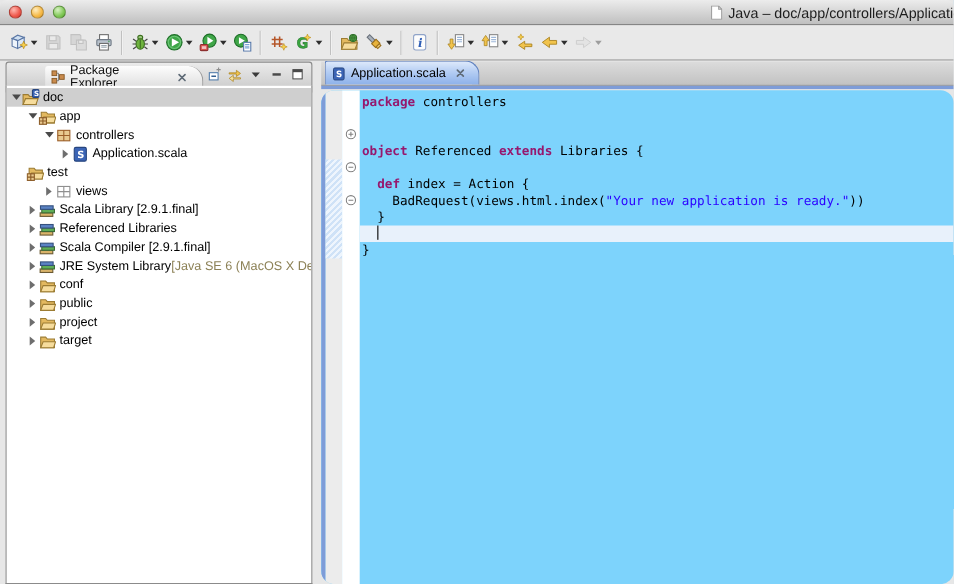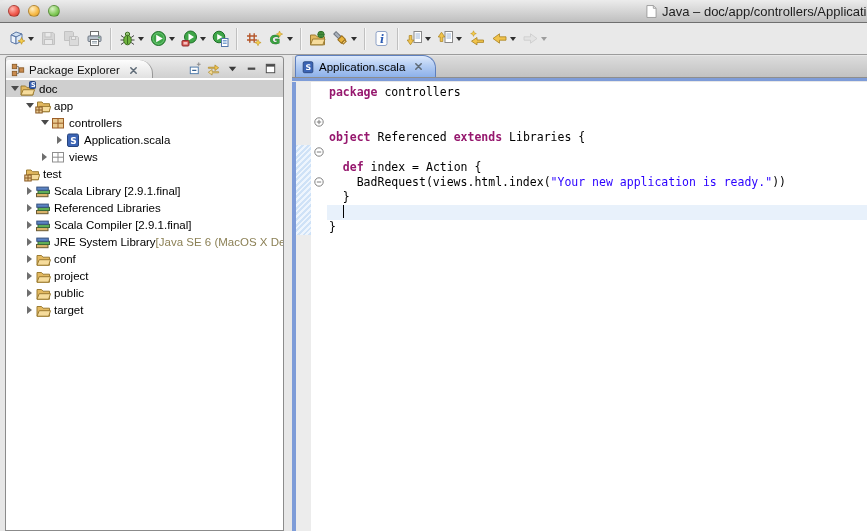--- a/index.html
+++ b/index.html
@@ -24,21 +24,21 @@
   .tb-btn{height:26px;display:flex;align-items:center;padding:0 3px;flex:none;}
   .tb-btn .icon{width:17px;height:17px;display:inline-block;}
   .tb-btn .icon svg{width:17px;height:17px;display:block;}
   .dd{width:0;height:0;border-left:3.5px solid transparent;border-right:3.5px solid transparent;
     border-top:4px solid #2e2e2e;margin-left:2px;}
   .tb-btn.disabled{opacity:.4;filter:grayscale(1);}
 
   
   #pkgview{position:absolute;left:5px;top:56px;width:279px;bottom:0;}
   .view-header{position:relative;height:28px;background:linear-gradient(#ebebeb,#c9c9c9);
-    border:1px solid #8b8b8b;box-sizing:border-box;display:flex;align-items:center;border-radius:3px 3px 0 0;}
+    border:1px solid #8b8b8b;box-sizing:border-box;display:flex;align-items:center;border-radius:3px 3px 0 0;padding-left:35px;}
   .view-tab{height:21px;display:flex;align-items:center;gap:4px;padding:0 9px 0 5px;
     background:linear-gradient(#fdfdfd,#dcdcdc);border-right:1px solid #979797;
     border-radius:3px 14px 0 0;font-size:11.5px;color:#111;}
   .view-tab svg{width:14px;height:14px;}
   .vh-spacer{flex:1;}
   .vt-btn{width:19px;height:18px;display:flex;align-items:center;justify-content:center;flex:none;}
   .vt-btn svg{width:15px;height:15px;}
   .closex svg{width:9px;height:9px;}
   .view-body{position:absolute;top:22px;left:0;right:0;bottom:0;background:#fff;
     border:1px solid #8b8b8b;border-top:none;box-sizing:border-box;overflow:hidden;}
@@ -55,21 +55,21 @@
 
   
   #editor{position:absolute;left:292px;top:56px;right:0;bottom:0;}
   .etabbar{height:22px;background:linear-gradient(#dcdcdc,#c2c2c2);border-bottom:1px solid #8e8e8e;
     display:flex;align-items:flex-end;padding-left:3px;box-sizing:border-box;}
   .etab{height:21px;display:flex;align-items:center;gap:4px;padding:0 7px 0 5px;
     background:linear-gradient(#dde9fb 0%,#b4cdf3 45%,#8db1ea 100%);
     border:1px solid #5d7fbe;border-bottom:none;border-radius:3px 13px 0 0;font-size:11.5px;color:#000;}
   .etab svg.fico{width:14px;height:14px;}
   .active-border{height:3px;background:#7e9cd8;}
-  .econtent{position:absolute;top:26px;left:0;right:0;bottom:0;background:#ffffff;overflow:hidden;}
+  .econtent{position:absolute;top:26px;left:0;right:0;bottom:0;background:#7dd3fc;overflow:hidden;border-radius:12px;}
   .left-accent{position:absolute;left:0;top:0;bottom:0;width:4px;background:#7e9cd8;}
   .ruler{position:absolute;left:4px;top:0;bottom:0;width:15px;background:#ececec;}
   .hatch{position:absolute;left:4px;width:15px;
     background:repeating-linear-gradient(135deg,#cfe2f7 0 2px,#eef5fd 2px 4px);}
   .foldcol{position:absolute;left:19px;top:0;bottom:0;width:16px;background:#fff;}
   .foldicon{position:absolute;left:3px;width:10px;height:10px;}
   .foldicon svg{width:10px;height:10px;display:block;}
   #codearea{position:absolute;left:35px;top:0;right:0;bottom:0;padding-top:3px;
     font-family:"DejaVu Sans Mono",monospace;font-size:11.5px;line-height:15px;}
   .cl{height:15px;white-space:pre;padding-left:2px;color:#000;}
@@ -415,49 +415,49 @@
             </span>
             <span class="ticon">
               <svg viewBox="0 0 16 16">
                 <rect x="2.5" y="2" width="11" height="12.5" rx="1.5" fill="#3b64b5" stroke="#27457e"></rect>
                 <text x="5.2" y="11.8" font-size="9" font-weight="bold" fill="#fff" font-family="DejaVu Sans,sans-serif">S</text>
               </svg>
             </span>
             <span>Application.scala</span>
           </div>
           <div class="trow">
-            <span style="width: 33px; flex: 0 0 auto;"></span>
-            <span class="expander">
-              <span class="tri-r"></span>
-            </span>
-            <span class="ticon">
-              <svg viewBox="0 0 16 16">
-                <rect x="2.5" y="3.5" width="11" height="9.5" fill="#fff" stroke="#8f8f8f"></rect>
-                <line x1="8" y1="3.5" x2="8" y2="13" stroke="#8f8f8f"></line>
-                <line x1="2.5" y1="8.2" x2="13.5" y2="8.2" stroke="#8f8f8f"></line>
-              </svg>
-            </span>
-            <span>views</span>
-          </div>
-          <div class="trow">
             <span style="width: 18px; flex: 0 0 auto;"></span>
             <span class="ticon">
               <svg viewBox="0 0 16 16">
                 <path d="M2.5 4 h4.5 l1.5 1.7 h6 v8 h-12 Z" fill="#e3b960" stroke="#9c7c33"></path>
                 <path d="M2.5 13.7 L4.7 8.4 h11 L14.2 13.7 Z" fill="#f6dc9c" stroke="#9c7c33"></path>
                 <g stroke="#8a5a25" stroke-width="1">
                   <rect x="0.8" y="9" width="6.4" height="6" fill="#e8c98f"></rect>
                   <line x1="4" y1="9" x2="4" y2="15"></line>
                   <line x1="0.8" y1="12" x2="7.2" y2="12"></line>
                 </g>
               </svg>
             </span>
             <span>test</span>
           </div>
           <div class="trow">
+            <span style="width: 33px; flex: 0 0 auto;"></span>
+            <span class="expander">
+              <span class="tri-r"></span>
+            </span>
+            <span class="ticon">
+              <svg viewBox="0 0 16 16">
+                <rect x="2.5" y="3.5" width="11" height="9.5" fill="#fff" stroke="#8f8f8f"></rect>
+                <line x1="8" y1="3.5" x2="8" y2="13" stroke="#8f8f8f"></line>
+                <line x1="2.5" y1="8.2" x2="13.5" y2="8.2" stroke="#8f8f8f"></line>
+              </svg>
+            </span>
+            <span>views</span>
+          </div>
+          <div class="trow">
             <span style="width: 18px; flex: 0 0 auto;"></span>
             <span class="expander">
               <span class="tri-r"></span>
             </span>
             <span class="ticon">
               <svg viewBox="0 0 16 16">
                 <rect x="1.5" y="10.5" width="11.5" height="3.2" fill="#d9b36a" stroke="#6b5a33"></rect>
                 <rect x="3" y="7.3" width="11.5" height="3.2" fill="#5fae57" stroke="#3c6b36"></rect>
                 <rect x="1.8" y="4.1" width="11.5" height="3.2" fill="#5b83c4" stroke="#35517e"></rect>
               </svg>
@@ -524,34 +524,34 @@
             <span style="width: 18px; flex: 0 0 auto;"></span>
             <span class="expander">
               <span class="tri-r"></span>
             </span>
             <span class="ticon">
               <svg viewBox="0 0 16 16">
                 <path d="M2 4.5 h4.5 l1.5 1.7 h6.5 v8 h-12.5 Z" fill="#e3b960" stroke="#9c7c33"></path>
                 <path d="M2 14.2 L4.2 8.7 h11.3 L13.7 14.2 Z" fill="#f6dc9c" stroke="#9c7c33"></path>
               </svg>
             </span>
-            <span>project</span>
+            <span>public</span>
           </div>
           <div class="trow">
             <span style="width: 18px; flex: 0 0 auto;"></span>
             <span class="expander">
               <span class="tri-r"></span>
             </span>
             <span class="ticon">
               <svg viewBox="0 0 16 16">
                 <path d="M2 4.5 h4.5 l1.5 1.7 h6.5 v8 h-12.5 Z" fill="#e3b960" stroke="#9c7c33"></path>
                 <path d="M2 14.2 L4.2 8.7 h11.3 L13.7 14.2 Z" fill="#f6dc9c" stroke="#9c7c33"></path>
               </svg>
             </span>
-            <span>public</span>
+            <span>project</span>
           </div>
           <div class="trow">
             <span style="width: 18px; flex: 0 0 auto;"></span>
             <span class="expander">
               <span class="tri-r"></span>
             </span>
             <span class="ticon">
               <svg viewBox="0 0 16 16">
                 <path d="M2 4.5 h4.5 l1.5 1.7 h6.5 v8 h-12.5 Z" fill="#e3b960" stroke="#9c7c33"></path>
                 <path d="M2 14.2 L4.2 8.7 h11.3 L13.7 14.2 Z" fill="#f6dc9c" stroke="#9c7c33"></path>

